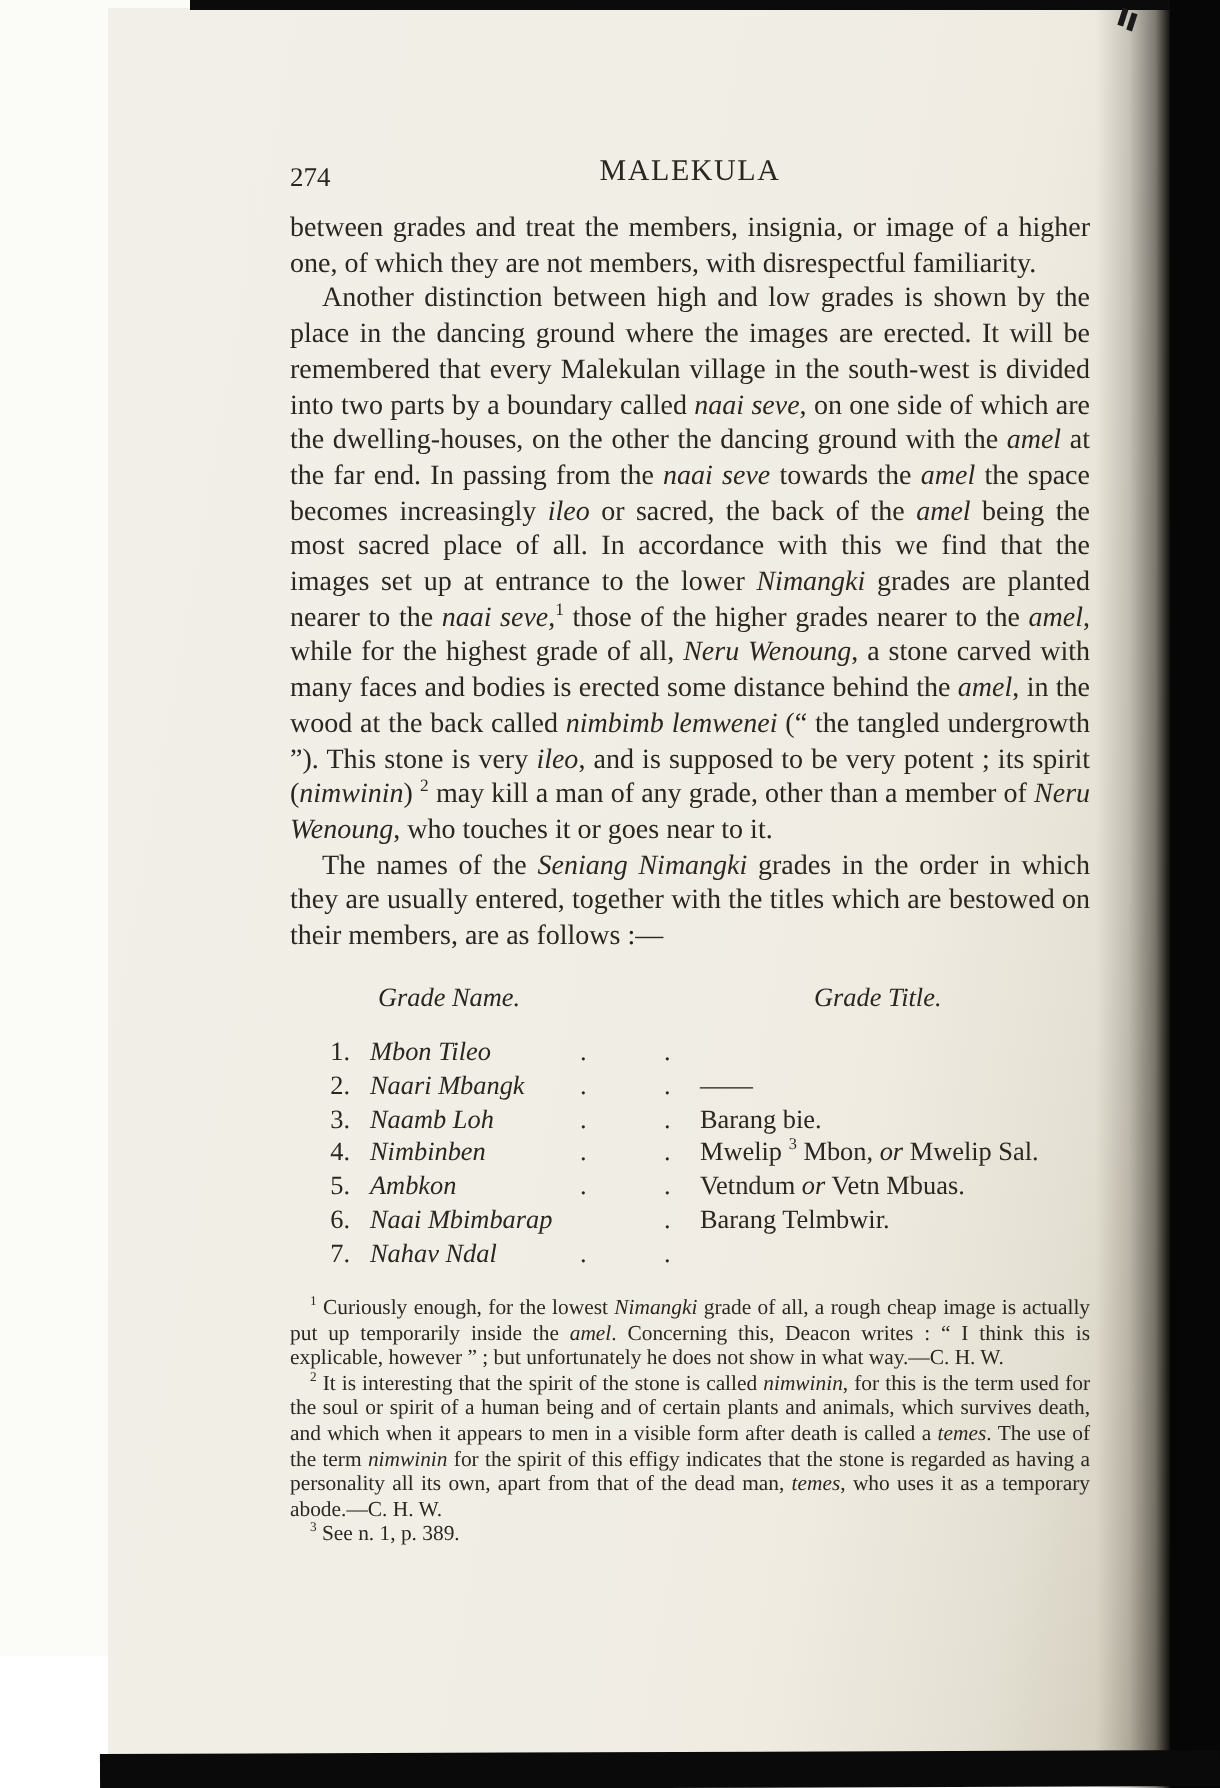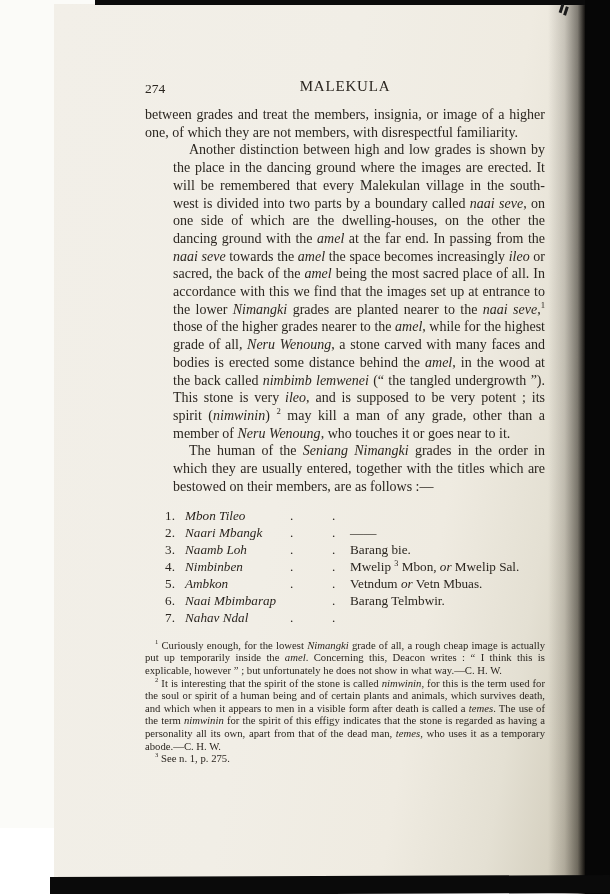--- a/index.html
+++ b/index.html
@@ -30,21 +30,21 @@
   }
   .page-header { position: relative; height: 22px; margin-bottom: 6px; }
   .page-num { position: absolute; left: 0; top: 3px; font-size: 13.5px; }
   .page-title { display: block; text-align: center; font-size: 15px; letter-spacing: 0.8px; }
   .para {
     margin: 0;
     font-size: 14px;
     line-height: 17.7px;
     text-align: justify;
   }
-  .para.indent { text-indent: 16px; margin-left: 28px; }
+  .para.indent { text-indent: 16px; }
   .it { font-style: italic; }
   sup { font-size: 0.62em; vertical-align: super; line-height: 0; }
 
   .grade-table { margin-top: 13px; font-size: 13.2px; }
   .table-header { position: relative; height: 19px; margin-bottom: 8px; font-style: italic; }
   .th1 { position: absolute; left: 44px; }
   .th2 { position: absolute; left: 262px; }
   .grade-row { display: flex; line-height: 16.9px; }
   .g-num { width: 30px; text-align: right; flex: none; }
   .g-name { width: 105px; margin-left: 10px; font-style: italic; flex: none; white-space: nowrap; }
@@ -105,24 +105,28 @@
 
   <div class="text-block">
     <div class="page-header">
       <span class="page-num">274</span>
       <span class="page-title">MALEKULA</span>
     </div>
 
     <div id="paras">
         <p class="para"><span>between grades and treat the members, insignia, or image of a higher one, of which they are not members, with disrespectful familiarity.</span></p>
         <p class="para indent"><span>Another distinction between high and low grades is shown by the place in the dancing ground where the images are erected. It will be remembered that every Malekulan village in the south-west is divided into two parts by a boundary called </span><span class="it">naai seve</span><span>, on one side of which are the dwelling-houses, on the other the dancing ground with the </span><span class="it">amel</span><span> at the far end. In passing from the </span><span class="it">naai seve</span><span> towards the </span><span class="it">amel</span><span> the space becomes increasingly </span><span class="it">ileo</span><span> or sacred, the back of the </span><span class="it">amel</span><span> being the most sacred place of all. In accordance with this we find that the images set up at entrance to the lower </span><span class="it">Nimangki</span><span> grades are planted nearer to the </span><span class="it">naai seve</span><span>,</span><sup>1</sup><span> those of the higher grades nearer to the </span><span class="it">amel</span><span>, while for the highest grade of all, </span><span class="it">Neru Wenoung</span><span>, a stone carved with many faces and bodies is erected some distance behind the </span><span class="it">amel</span><span>, in the wood at the back called </span><span class="it">nimbimb lemwenei</span><span> (“ the tangled undergrowth ”). This stone is very </span><span class="it">ileo</span><span>, and is supposed to be very potent ; its spirit (</span><span class="it">nimwinin</span><span>) </span><sup>2</sup><span> may kill a man of any grade, other than a member of </span><span class="it">Neru Wenoung</span><span>, who touches it or goes near to it.</span></p>
-        <p class="para indent"><span>The human of the </span><span class="it">Seniang Nimangki</span><span> grades in the order in which they are usually entered, together with the titles which are bestowed on their members, are as follows :—</span></p>
+        <p class="para indent"><span>The names of the </span><span class="it">Seniang Nimangki</span><span> grades in the order in which they are usually entered, together with the titles which are bestowed on their members, are as follows :—</span></p>
       </div>
 
     <div class="grade-table">
+      <div class="table-header">
+        <span class="th1">Grade Name.</span>
+        <span class="th2">Grade Title.</span>
+      </div>
       <div id="rows">
           <div class="grade-row">
             <span class="g-num">1.</span>
             <span class="g-name">Mbon Tileo</span>
             <span class="g-d1">.</span>
             <span class="g-d2">.</span>
           </div>
           <div class="grade-row">
             <span class="g-num">2.</span>
             <span class="g-name">Naari Mbangk</span>
@@ -163,21 +167,21 @@
             <span class="g-name">Nahav Ndal</span>
             <span class="g-d1">.</span>
             <span class="g-d2">.</span>
           </div>
         </div>
     </div>
 
     <div id="footnotes" class="footnotes">
         <p class="footnote"><sup>1</sup><span> Curiously enough, for the lowest </span><span class="it">Nimangki</span><span> grade of all, a rough cheap image is actually put up temporarily inside the </span><span class="it">amel</span><span>.  Concerning this, Deacon writes : “ I think this is explicable, however ” ; but unfortunately he does not show in what way.—C. H. W.</span></p>
         <p class="footnote"><sup>2</sup><span> It is interesting that the spirit of the stone is called </span><span class="it">nimwinin</span><span>, for this is the term used for the soul or spirit of a human being and of certain plants and animals, which survives death, and which when it appears to men in a visible form after death is called a </span><span class="it">temes</span><span>.  The use of the term </span><span class="it">nimwinin</span><span> for the spirit of this effigy indicates that the stone is regarded as having a personality all its own, apart from that of the dead man, </span><span class="it">temes</span><span>, who uses it as a temporary abode.—C. H. W.</span></p>
-        <p class="footnote"><sup>3</sup><span> See n. 1, p. 275.</span></p>
+        <p class="footnote"><sup>3</sup><span> See n. 1, p. 389.</span></p>
       </div>
   </div>
 
   <div class="shadow-right"></div>
   <div class="edge-top"></div>
   <div class="edge-right"></div>
   <div class="edge-bottom"></div>
   <div class="artifact"></div>
 </div>
 

